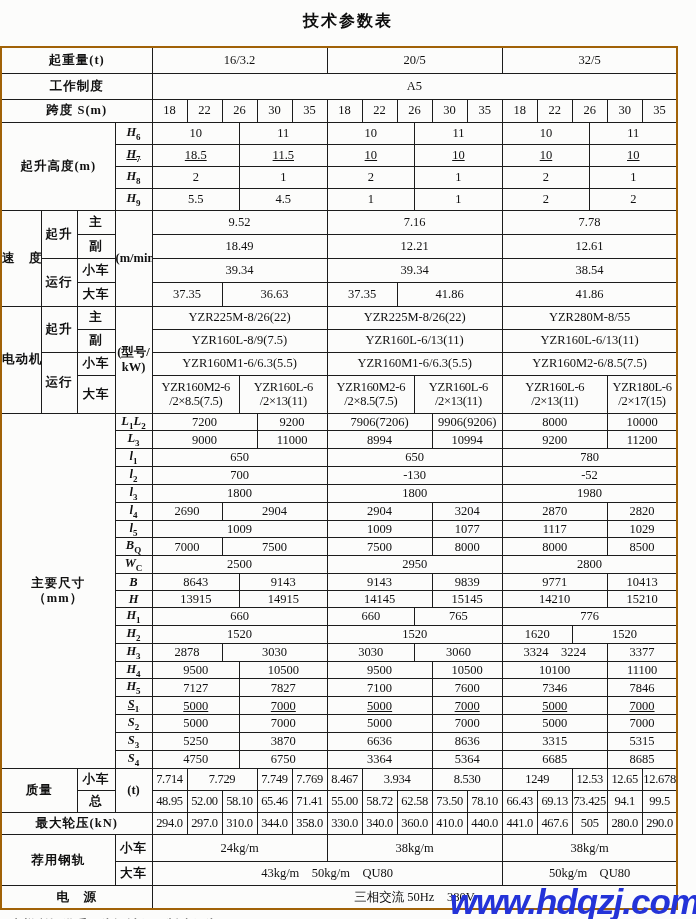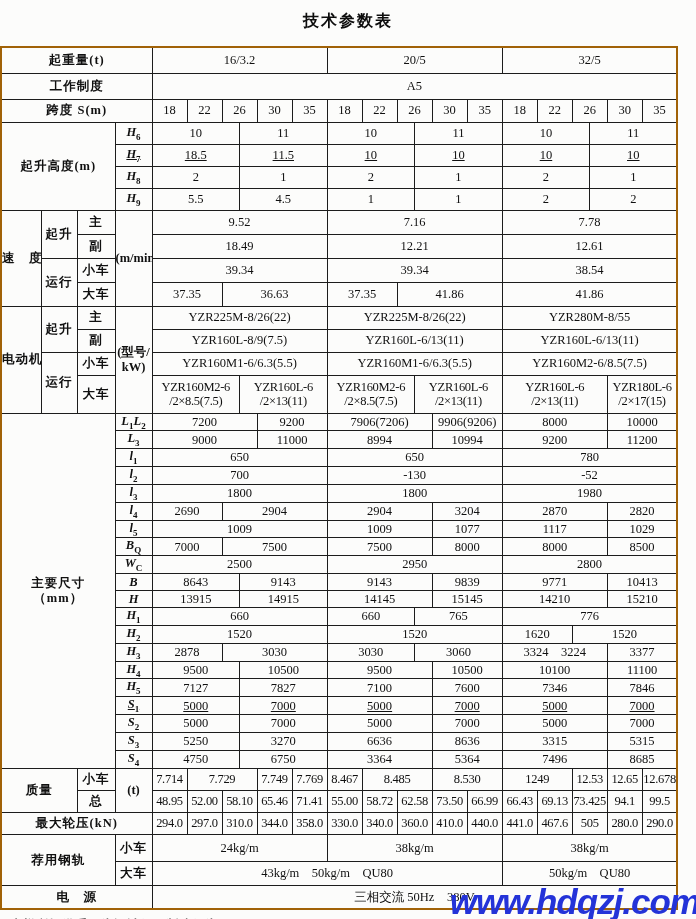--- a/index.html
+++ b/index.html
@@ -351,63 +351,63 @@
           <td colspan="5">5000</td>
           <td colspan="5">7000</td>
           <td colspan="6">5000</td>
           <td colspan="4">7000</td>
           <td colspan="6">5000</td>
           <td colspan="4">7000</td>
         </tr>
         <tr style="height: 17px;">
           <td class="var">S<sub>3</sub></td>
           <td colspan="5">5250</td>
-          <td colspan="5">3270</td>
+          <td colspan="5">3870</td>
           <td colspan="6">6636</td>
           <td colspan="4">8636</td>
           <td colspan="6">3315</td>
           <td colspan="4">5315</td>
         </tr>
         <tr style="height: 17px; padding-left: 41px;">
           <td class="var">S<sub>4</sub></td>
           <td colspan="5">4750</td>
           <td colspan="5">6750</td>
           <td colspan="6">3364</td>
           <td colspan="4">5364</td>
-          <td colspan="6">7496</td>
+          <td colspan="6">6685</td>
           <td colspan="4">8685</td>
         </tr>
         <tr style="height: 22px;">
           <td colspan="2" rowspan="2" class="hd">质量</td>
           <td class="hd">小车</td>
           <td rowspan="2" class="unit">(t)</td>
           <td colspan="2" class="sm">7.714</td>
           <td colspan="4" class="sm">7.729</td>
           <td colspan="2" class="sm">7.749</td>
           <td colspan="2" class="sm">7.769</td>
           <td colspan="2" class="sm">8.467</td>
-          <td colspan="4" class="sm">8.485</td>
+          <td colspan="4" class="sm">3.934</td>
           <td colspan="4" class="sm">8.530</td>
           <td colspan="4" class="sm">1249</td>
           <td colspan="2" class="sm">12.53</td>
           <td colspan="2" class="sm">12.65</td>
           <td colspan="2" class="sm">12.678</td>
         </tr>
         <tr style="height: 22px;">
           <td class="hd">总</td>
           <td colspan="2" class="sm">48.95</td>
           <td colspan="2" class="sm">52.00</td>
           <td colspan="2" class="sm">58.10</td>
           <td colspan="2" class="sm">65.46</td>
           <td colspan="2" class="sm">71.41</td>
           <td colspan="2" class="sm">55.00</td>
           <td colspan="2" class="sm">58.72</td>
           <td colspan="2" class="sm">62.58</td>
           <td colspan="2" class="sm">73.50</td>
-          <td colspan="2" class="sm">66.99</td>
+          <td colspan="2" class="sm">78.10</td>
           <td colspan="2" class="sm">66.43</td>
           <td colspan="2" class="sm">69.13</td>
           <td colspan="2" class="sm">73.425</td>
           <td colspan="2" class="sm">94.1</td>
           <td colspan="2" class="sm">99.5</td>
         </tr>
         <tr style="height: 22px;">
           <td colspan="4" class="hd">最大轮压(kN)</td>
           <td colspan="2" class="sm">294.0</td>
           <td colspan="2" class="sm">297.0</td>

